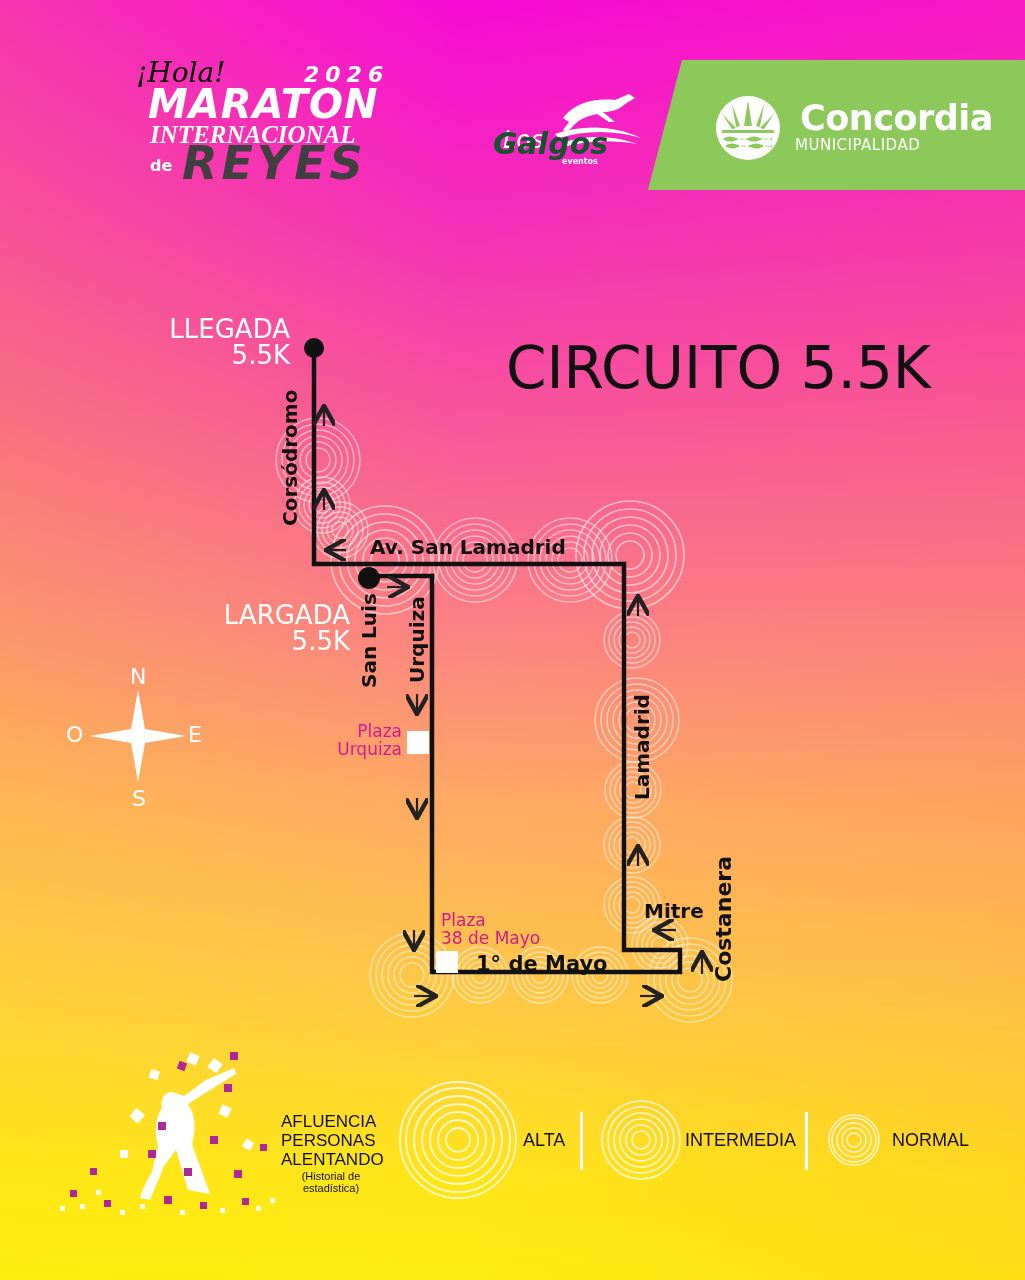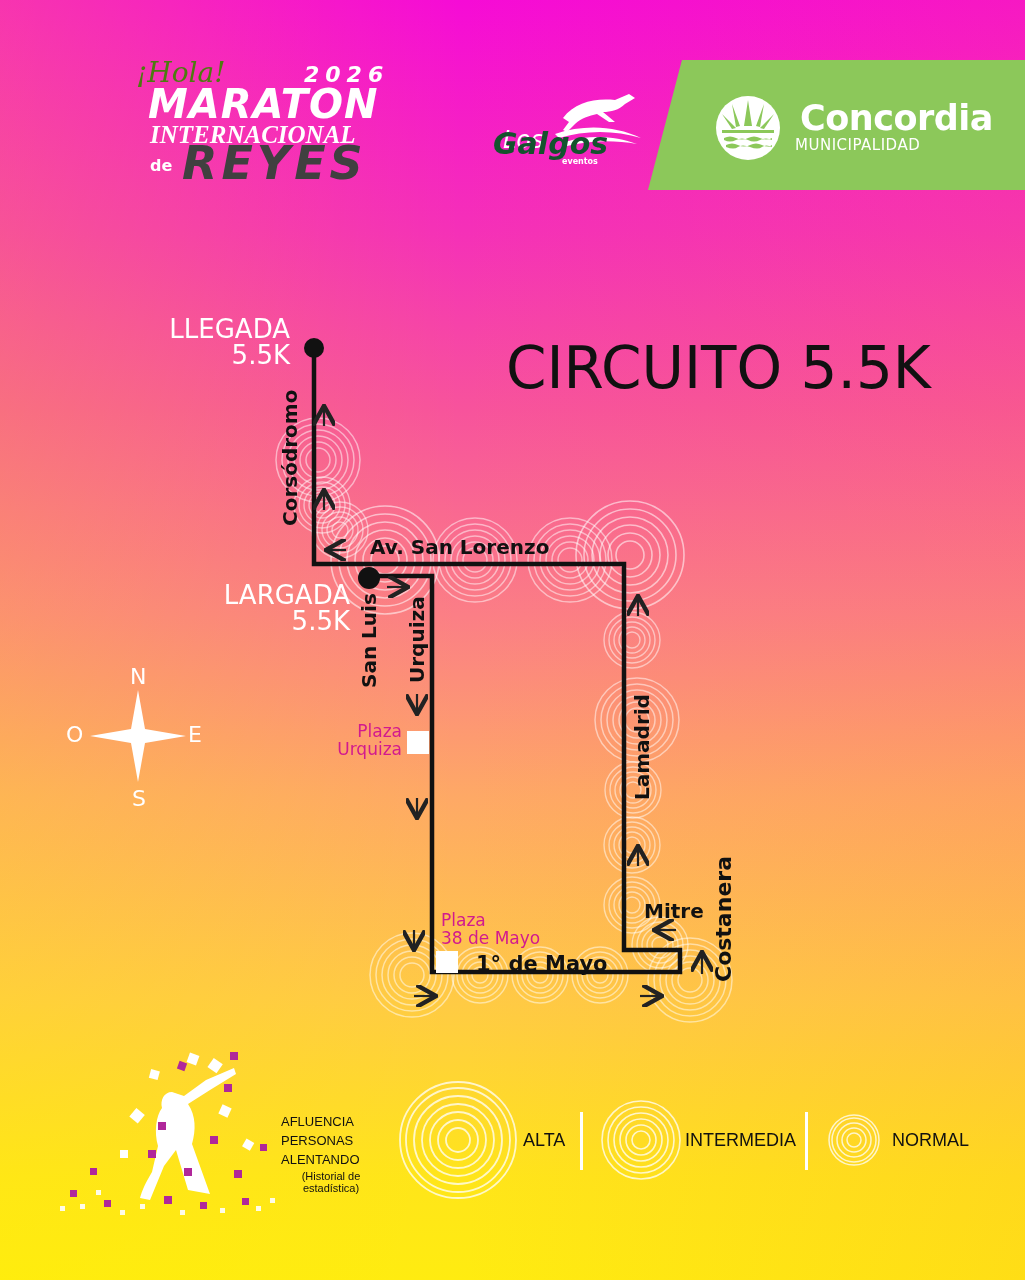--- a/index.html
+++ b/index.html
@@ -2,42 +2,42 @@
 <html><head>
 <meta charset="utf-8">
 <style>
   html,body{margin:0;padding:0;}
   body{width:1025px;height:1280px;overflow:hidden;position:relative;font-family:"DejaVu Sans",sans-serif;
     background:
       linear-gradient(180deg,#f60bd6 0%,#f530b8 18%,#f7539c 32%,#fb7e86 48%,#fea866 62%,#ffca45 78%,#ffe51a 92%,#ffec10 100%);}
   .overlay{position:absolute;inset:0;background:linear-gradient(90deg,rgba(255,240,0,0.18) 0%,rgba(255,255,255,0) 45%,rgba(255,120,60,0.12) 100%);pointer-events:none;}
   .abs{position:absolute;}
   
-  .hola{left:136px;top:56px;color:#4d7c0f;font-family:"DejaVu Serif",serif;font-style:italic;font-size:28px;}
+  .hola{left:136px;top:56px;color:#000000;font-family:"DejaVu Serif",serif;font-style:italic;font-size:28px;}
   .year{left:304px;top:62px;color:#fff;font-weight:bold;font-style:italic;font-size:22px;letter-spacing:6px;}
   .mar1{left:148px;top:84px;color:#fff;font-weight:bold;font-style:italic;font-size:40px;letter-spacing:1px;line-height:40px;}
   .mar2{left:150px;top:122px;color:#fff;font-weight:bold;font-style:italic;font-size:25px;letter-spacing:0px;line-height:26px;font-family:Liberation Serif, serif;}
   .de{left:150px;top:156px;color:#fff;font-size:16px;font-weight:bold;}
   .reyes{left:182px;top:140px;color:#404040;font-weight:bold;font-style:italic;font-size:46px;letter-spacing:4px;line-height:46px;}
   .los{left:503px;top:106px;color:#fff;font-size:24px;font-style:italic;margin-top:20px;}
   .galgos{left:493px;top:126px;color:#14532d;font-size:30px;font-weight:bold;font-style:italic;}
   .eventos{left:562px;top:157px;color:#fff;font-size:8px;font-weight:bold;}
   .green{left:648px;top:60px;width:377px;height:130px;background:#8cc85a;clip-path:polygon(9% 0,100% 0,100% 100%,0 100%);}
   .conc{left:792px;top:98px;color:#fff;font-size:35px;font-weight:bold;letter-spacing:-0.5px;margin-left:8px;}
   .muni{left:795px;top:136px;color:#fff;font-size:15px;letter-spacing:0.5px;}
   
   .title{left:506px;top:334px;color:#111;font-size:58px;font-family:"DejaVu Sans",sans-serif;letter-spacing:0;}
   
   .whitelbl{color:#fff;font-size:26px;text-align:right;line-height:26px;}
   .street{color:#111;font-size:20px;font-weight:bold;white-space:nowrap;}
   .vert{transform:rotate(-90deg);transform-origin:left top;}
   .plaza{color:#d21a8e;font-size:17px;line-height:18px;}
   .compass-l{color:#fff;font-size:22px;}
   
-  .leg-title{color:#111;font-size:13px;line-height:19px;font-family:"Liberation Sans",sans-serif;}
+  .leg-title{color:#111;font-size:17px;line-height:19px;font-family:"Liberation Sans",sans-serif;}
   .leg-sub{color:#111;font-size:11px;line-height:12px;text-align:center;font-family:"Liberation Sans",sans-serif;}
   .leg-lbl{color:#111;font-size:18px;font-family:"Liberation Sans",sans-serif;}
   .leg-div{width:3px;height:58px;background:#fff;}
 </style>
 </head>
 <body>
 
 <div class="overlay"></div>
 
 <div>
@@ -149,27 +149,27 @@
     <line x1="676" y1="930" x2="656" y2="930" marker-end="url(#arr)"></line>
     <line x1="638" y1="866" x2="638" y2="848" marker-end="url(#arr)"></line>
     <line x1="638" y1="616" x2="638" y2="598" marker-end="url(#arr)"></line>
   </g>
 </svg>
 
 <div class="abs whitelbl" style="left:150px;top:316px;width:140px">
   <div>LLEGADA</div>
   <div>5.5K</div>
 </div>
-<div class="abs whitelbl" style="left:210px;top:582px;width:140px">
+<div class="abs whitelbl" style="left:210px;top:602px;width:140px">
   <div>LARGADA</div>
   <div>5.5K</div>
 </div>
 
 <div class="abs street vert" style="left:278px;top:526px">Corsódromo</div>
-<div class="abs street" style="left:370px;top:535px">Av. San Lorenzo</div>
+<div class="abs street" style="left:370px;top:535px">Av. San Lamadrid</div>
 <div class="abs street vert" style="left:357px;top:688px">San Luis</div>
 <div class="abs street vert" style="left:405px;top:683px">Urquiza</div>
 <div class="abs street vert" style="left:630px;top:800px">Lamadrid</div>
 <div class="abs street" style="left:644px;top:899px;font-size:20px">Mitre</div>
 <div class="abs street vert" style="left:711px;top:982px;font-size:22px">Costanera</div>
 <div class="abs street" style="left:476px;top:952px;font-size:21px">1° de Mayo</div>
 
 <div class="abs plaza" style="left:336px;top:722px;width:66px;text-align:right">
   <div>Plaza</div>
   <div>Urquiza</div>

